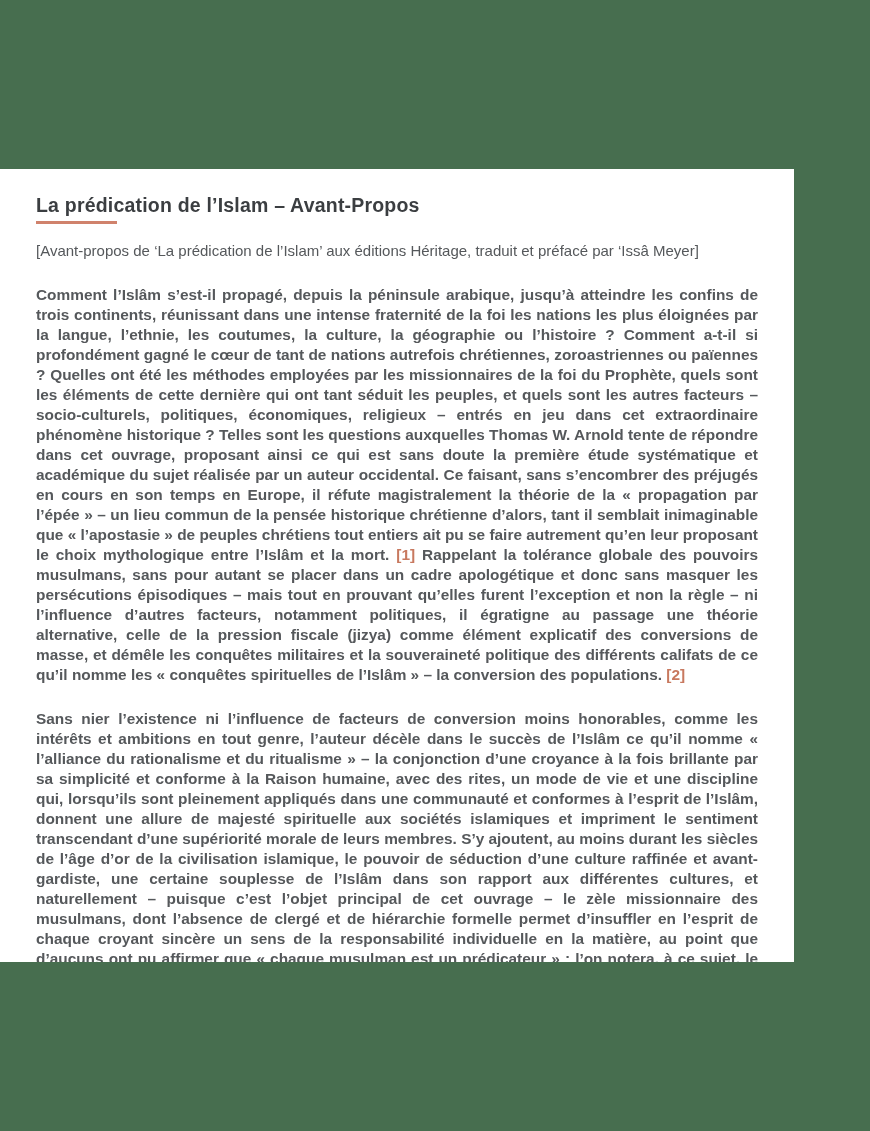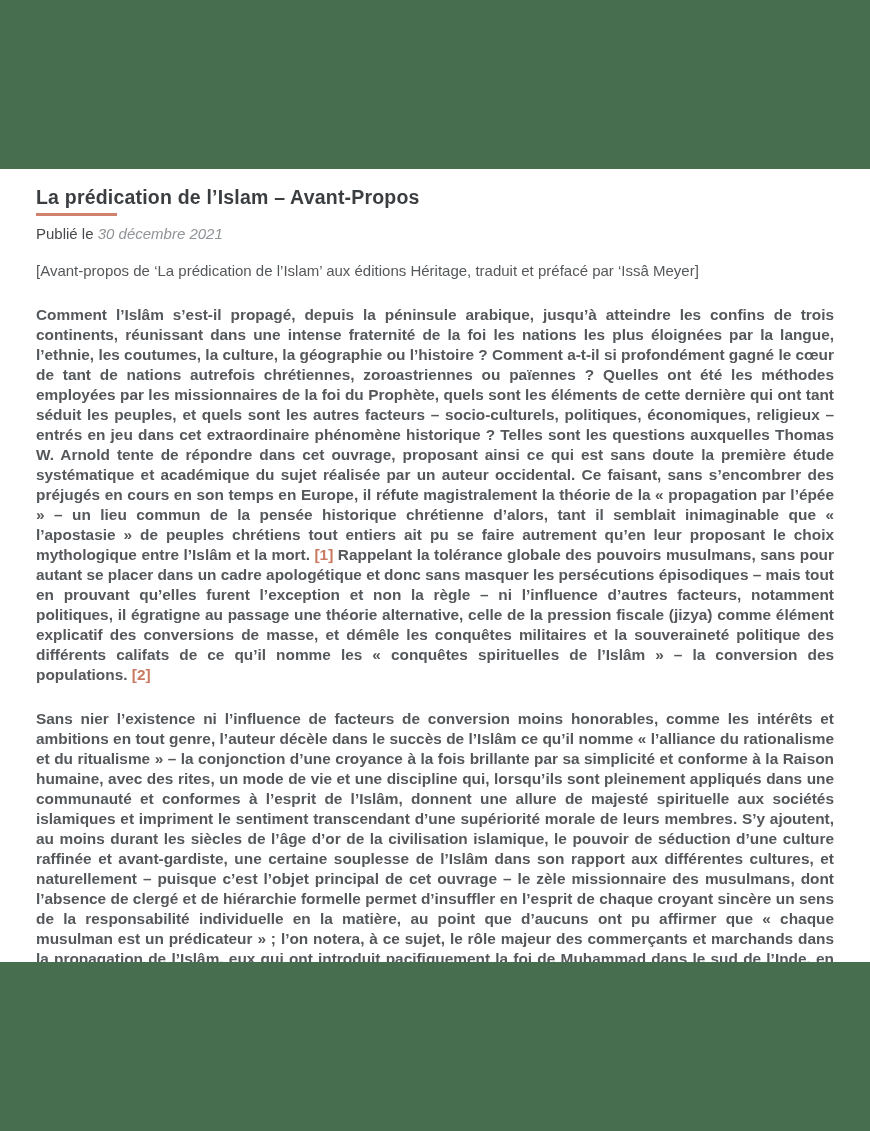--- a/index.html
+++ b/index.html
@@ -17,25 +17,25 @@
   .page {
     position: relative;
     width: 870px;
     height: 1131px;
     background: #476e4f;
   }
   .content-card {
     position: absolute;
     top: 169px;
     left: 0;
-    width: 870px;
+    width: 794px;
     height: 793px;
     background: #ffffff;
     box-sizing: border-box;
-    padding: 4px 36px;
+    padding: 12px 36px;
     overflow: hidden;
   }
   .article-title {
     margin: 12px 0 0 0;
     font-size: 19.5px;
     line-height: 24px;
     font-weight: 700;
     color: #3b3e41;
     letter-spacing: 0.2px;
   }
@@ -78,24 +78,20 @@
 </head>
 <body>
 
 <div class="page">
   <div class="content-card">
 
     <h1 class="article-title">La prédication de l’Islam – Avant-Propos</h1>
 
     <div class="title-underline"></div>
 
-    <div class="pub-line">
-      <span>Publié le</span>
-      <span class="pub-date">30 décembre 2021</span>
-    </div>
 
     <div class="translator-note">[Avant-propos de ‘La prédication de l’Islam’ aux éditions Héritage, traduit et préfacé par ‘Issâ Meyer]</div>
 
     <p class="body-paragraph">
       <span>Comment l’Islâm s’est-il propagé, depuis la péninsule arabique, jusqu’à atteindre les confins de trois continents, réunissant dans une intense fraternité de la foi les nations les plus éloignées par la langue, l’ethnie, les coutumes, la culture, la géographie ou l’histoire ? Comment a-t-il si profondément gagné le cœur de tant de nations autrefois chrétiennes, zoroastriennes ou païennes ? Quelles ont été les méthodes employées par les missionnaires de la foi du Prophète, quels sont les éléments de cette dernière qui ont tant séduit les peuples, et quels sont les autres facteurs – socio-culturels, politiques, économiques, religieux – entrés en jeu dans cet extraordinaire phénomène historique ? Telles sont les questions auxquelles Thomas W. Arnold tente de répondre dans cet ouvrage, proposant ainsi ce qui est sans doute la première étude systématique et académique du sujet réalisée par un auteur occidental. Ce faisant, sans s’encombrer des préjugés en cours en son temps en Europe, il réfute magistralement la théorie de la « propagation par l’épée » – un lieu commun de la pensée historique chrétienne d’alors, tant il semblait inimaginable que « l’apostasie » de peuples chrétiens tout entiers ait pu se faire autrement qu’en leur proposant le choix mythologique entre l’Islâm et la mort. </span><a class="footnote-ref">[1]</a><span> Rappelant la tolérance globale des pouvoirs musulmans, sans pour autant se placer dans un cadre apologétique et donc sans masquer les persécutions épisodiques – mais tout en prouvant qu’elles furent l’exception et non la règle – ni l’influence d’autres facteurs, notamment politiques, il égratigne au passage une théorie alternative, celle de la pression fiscale (jizya) comme élément explicatif des conversions de masse, et démêle les conquêtes militaires et la souveraineté politique des différents califats de ce qu’il nomme les « conquêtes spirituelles de l’Islâm » – la conversion des populations. </span><a class="footnote-ref">[2]</a>
     </p>
 
     <p class="body-paragraph">Sans nier l’existence ni l’influence de facteurs de conversion moins honorables, comme les intérêts et ambitions en tout genre, l’auteur décèle dans le succès de l’Islâm ce qu’il nomme « l’alliance du rationalisme et du ritualisme » – la conjonction d’une croyance à la fois brillante par sa simplicité et conforme à la Raison humaine, avec des rites, un mode de vie et une discipline qui, lorsqu’ils sont pleinement appliqués dans une communauté et conformes à l’esprit de l’Islâm, donnent une allure de majesté spirituelle aux sociétés islamiques et impriment le sentiment transcendant d’une supériorité morale de leurs membres. S’y ajoutent, au moins durant les siècles de l’âge d’or de la civilisation islamique, le pouvoir de séduction d’une culture raffinée et avant-gardiste, une certaine souplesse de l’Islâm dans son rapport aux différentes cultures, et naturellement – puisque c’est l’objet principal de cet ouvrage – le zèle missionnaire des musulmans, dont l’absence de clergé et de hiérarchie formelle permet d’insuffler en l’esprit de chaque croyant sincère un sens de la responsabilité individuelle en la matière, au point que d’aucuns ont pu affirmer que « chaque musulman est un prédicateur » ; l’on notera, à ce sujet, le rôle majeur des commerçants et marchands dans la propagation de l’Islâm, eux qui ont introduit pacifiquement la foi de Muhammad dans le sud de l’Inde, en Chine, en Afrique subsaharienne et en Asie du Sud-Est – notamment en Indonésie, qui est aujourd’hui le pays musulman le plus peuplé au monde, avec près de 230 millions de croyants.</p>
 
   </div>

